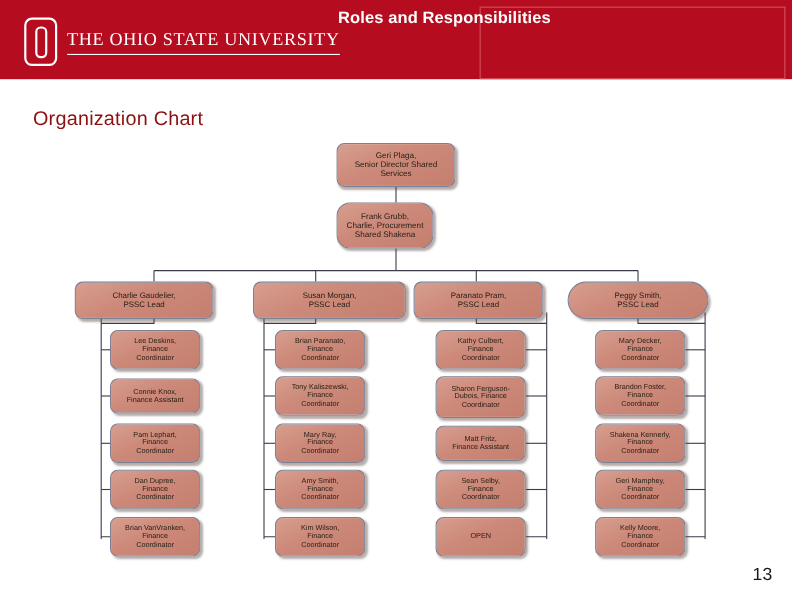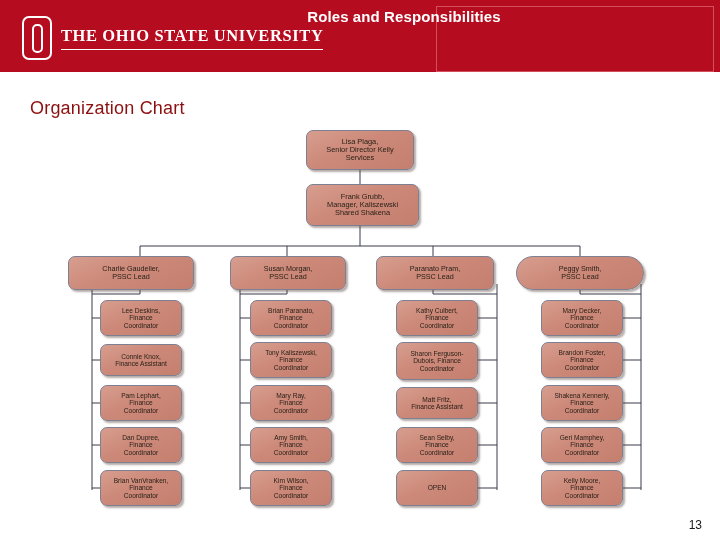--- a/index.html
+++ b/index.html
@@ -46,21 +46,21 @@
   }
   .wordmark {
     display: flex;
     flex-direction: column;
     gap: 3px;
   }
   .wordmark-text {
     color: #ffffff;
     font-family: "Liberation Serif", serif;
     font-size: 16.5px;
-    font-weight: bold;
+    font-weight: normal;
     letter-spacing: 0.6px;
     white-space: nowrap;
     font-variant: small-caps;
   }
   .wordmark-rule {
     height: 1px;
     background: #ffffff;
     width: 100%;
   }
 
@@ -125,21 +125,21 @@
   .node-l2 { font-size: 7.4px; }
   .node-lead { font-size: 7.2px; }
   .node-staff { font-size: 6.6px; }
 
   .node span { display: block; }
 
   
   .page-number {
     position: absolute;
     right: 18px; bottom: 8px;
-    font-size: 12px;
+    font-size: 16px;
     color: #1a1a1a;
   }
 </style>
 </head>
 <body>
 
 <div class="header-bar">
   <div class="logo-wrap">
     <div class="osu-block-o">
       <div class="osu-block-o-inner"></div>
@@ -198,41 +198,41 @@
       <path d="M641,196 L623,196"></path>
       <path d="M641,238 L623,238"></path>
       <path d="M641,281 L623,281"></path>
       <path d="M641,323 L623,323"></path>
       <path d="M641,366 L623,366"></path>
     </g>
   </svg>
 
   <div class="node node-l1" style="left:306px; top:8px; width:108px; height:40px;">
     <div>
-      <span>Lisa Plaga,</span>
-      <span>Senior Director Kelly</span>
+      <span>Geri Plaga,</span>
+      <span>Senior Director Shared</span>
       <span>Services</span>
     </div>
   </div>
 
-  <div class="node node-l2" style="left:306px; top:62px; width:113px; height:42px;">
+  <div class="node node-l2" style="left:306px; top:62px; width:88px; height:42px;border-radius:12px;">
     <div>
       <span>Frank Grubb,</span>
-      <span>Manager, Kaliszewski</span>
+      <span>Charlie, Procurement</span>
       <span>Shared Shakena</span>
     </div>
   </div>
 
   <div class="node node-lead" style="left:68px; top:134px; width:126px; height:34px;">
     <div>
       <span>Charlie Gaudelier,</span>
       <span>PSSC Lead</span>
     </div>
   </div>
-  <div class="node node-lead" style="left:230px; top:134px; width:116px; height:34px;">
+  <div class="node node-lead" style="left:230px; top:134px; width:139px; height:34px;">
     <div>
       <span>Susan Morgan,</span>
       <span>PSSC Lead</span>
     </div>
   </div>
   <div class="node node-lead" style="left:376px; top:134px; width:118px; height:34px;">
     <div>
       <span>Paranato Pram,</span>
       <span>PSSC Lead</span>
     </div>

